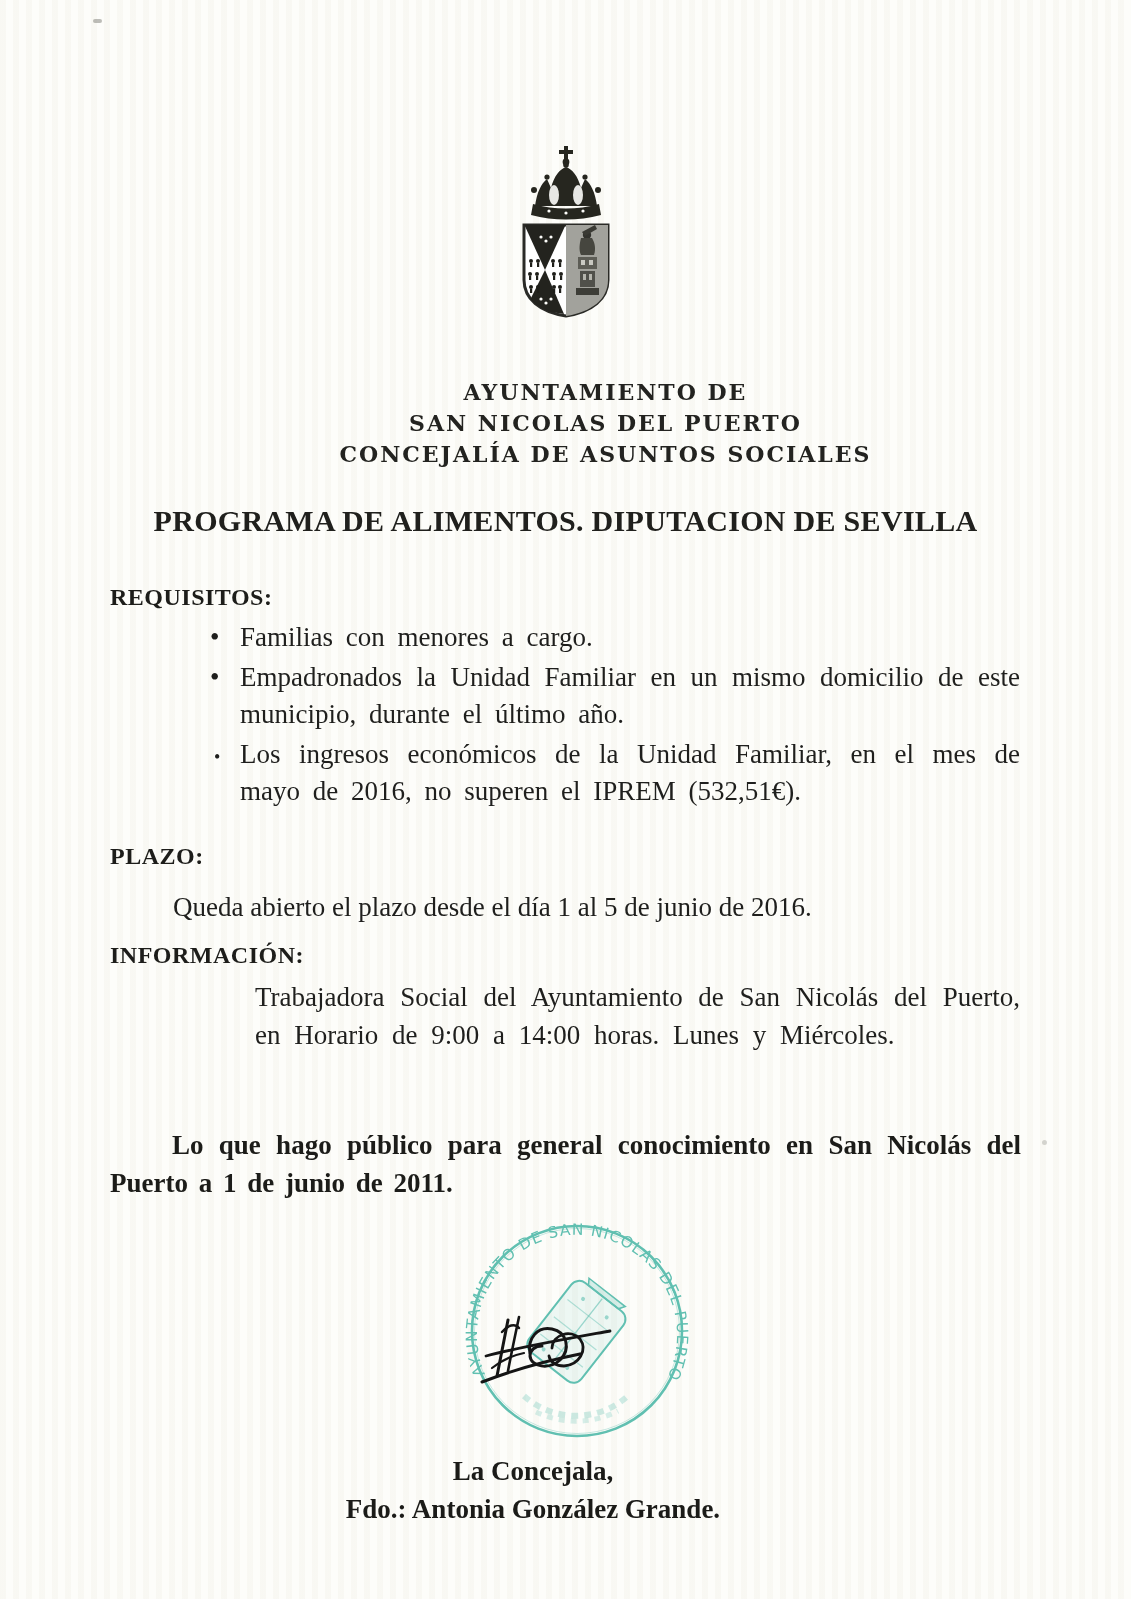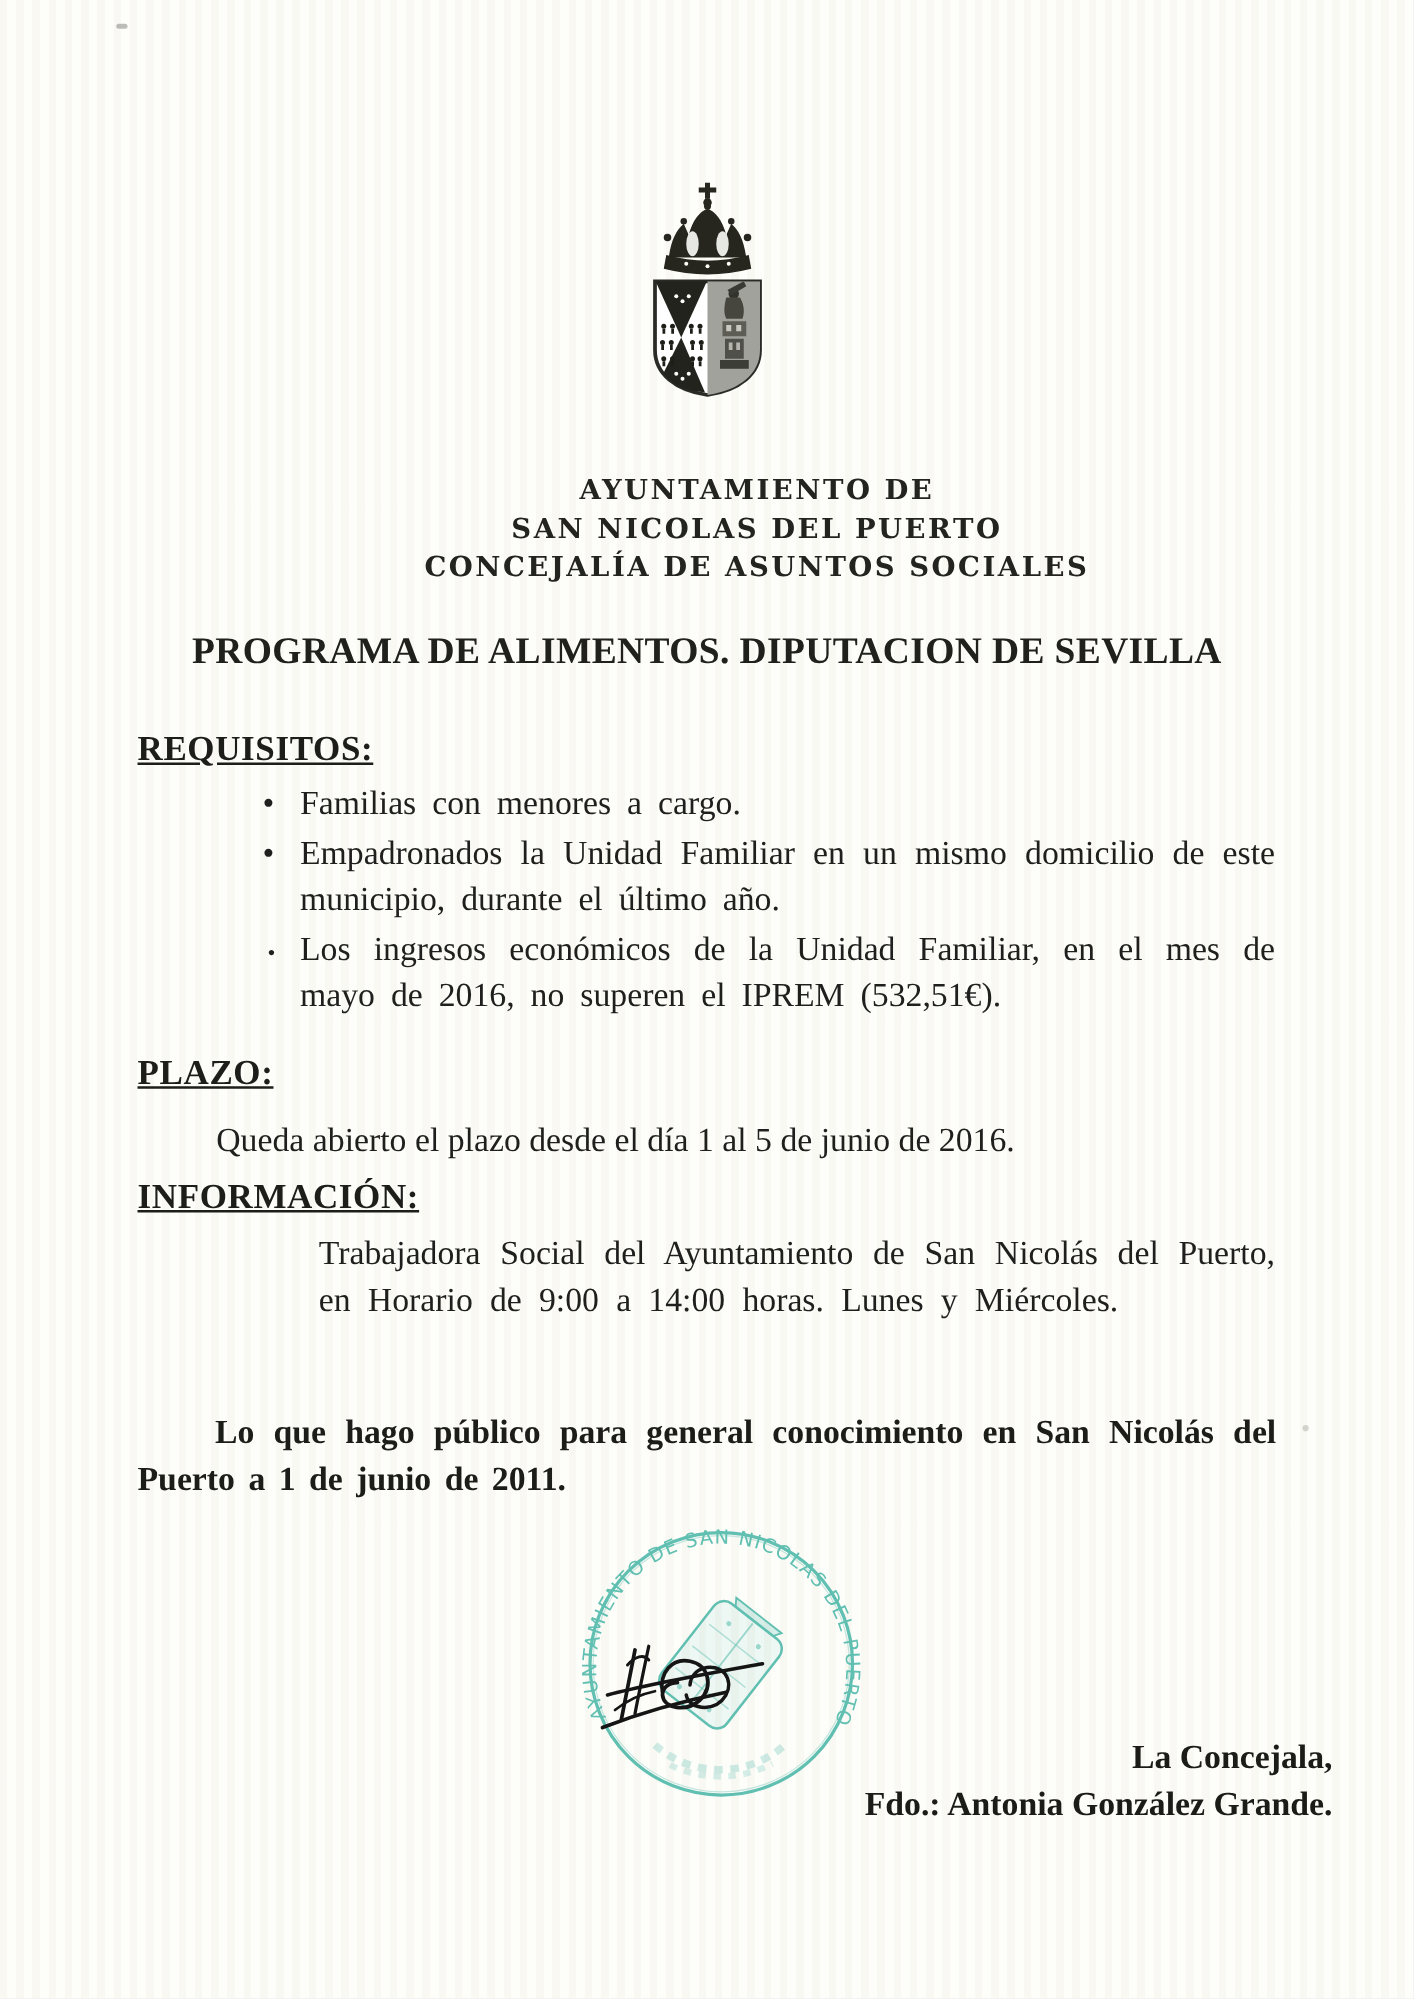--- a/index.html
+++ b/index.html
@@ -33,21 +33,21 @@
     text-align:center; font-weight:bold; font-size:30px;
     letter-spacing:0.3px; color:#20201d;
   }
 
   .section { position:absolute; left:110px; width:911px; }
   .sec-req  { top:584px; }
   .sec-plazo{ top:843px; }
   .sec-info { top:942px; }
 
   .sec-heading {
-    font-weight:bold; font-size:28px; letter-spacing:0.5px; color:#1d1d1a;text-decoration:underline;
+    font-weight:bold; font-size:24px; letter-spacing:0.5px; color:#1d1d1a;
   }
 
   .req-list { margin:8px 0 0 0; padding:0 0 0 130px; list-style:none; width:780px; box-sizing:content-box; }
   .req-list li {
     position:relative; font-size:27px; line-height:37.5px;
     text-align:justify; word-spacing:6px; margin:0 0 2px 0;
   }
   .req-list li .bullet {
     position:absolute; left:-30px; top:0; font-size:27px; word-spacing:normal;
   }
@@ -63,22 +63,22 @@
   .closing {
     position:absolute; top:1126px; left:110px; width:911px;
     font-weight:bold; font-size:27px; line-height:38px;
     text-align:justify; text-indent:62px; word-spacing:4px; color:#1c1c19;
   }
 
   .stamp-svg { position:absolute; left:462px; top:1216px; opacity:0.82; }
   .signature-svg { position:absolute; left:478px; top:1308px; }
 
   .sign-block {
-    position:absolute; top:1386px; left:0; width:1066px;
-    text-align:right; font-weight:bold; font-size:27px; line-height:38px;
+    position:absolute; top:1452px; left:0; width:1066px;
+    text-align:center; font-weight:bold; font-size:27px; line-height:38px;
     color:#1b1b18;
   }
 </style>
 </head>
 <body>
 
 <div class="page">
 
   <div class="speck speck-1"></div>
   <div class="speck speck-2"></div>

